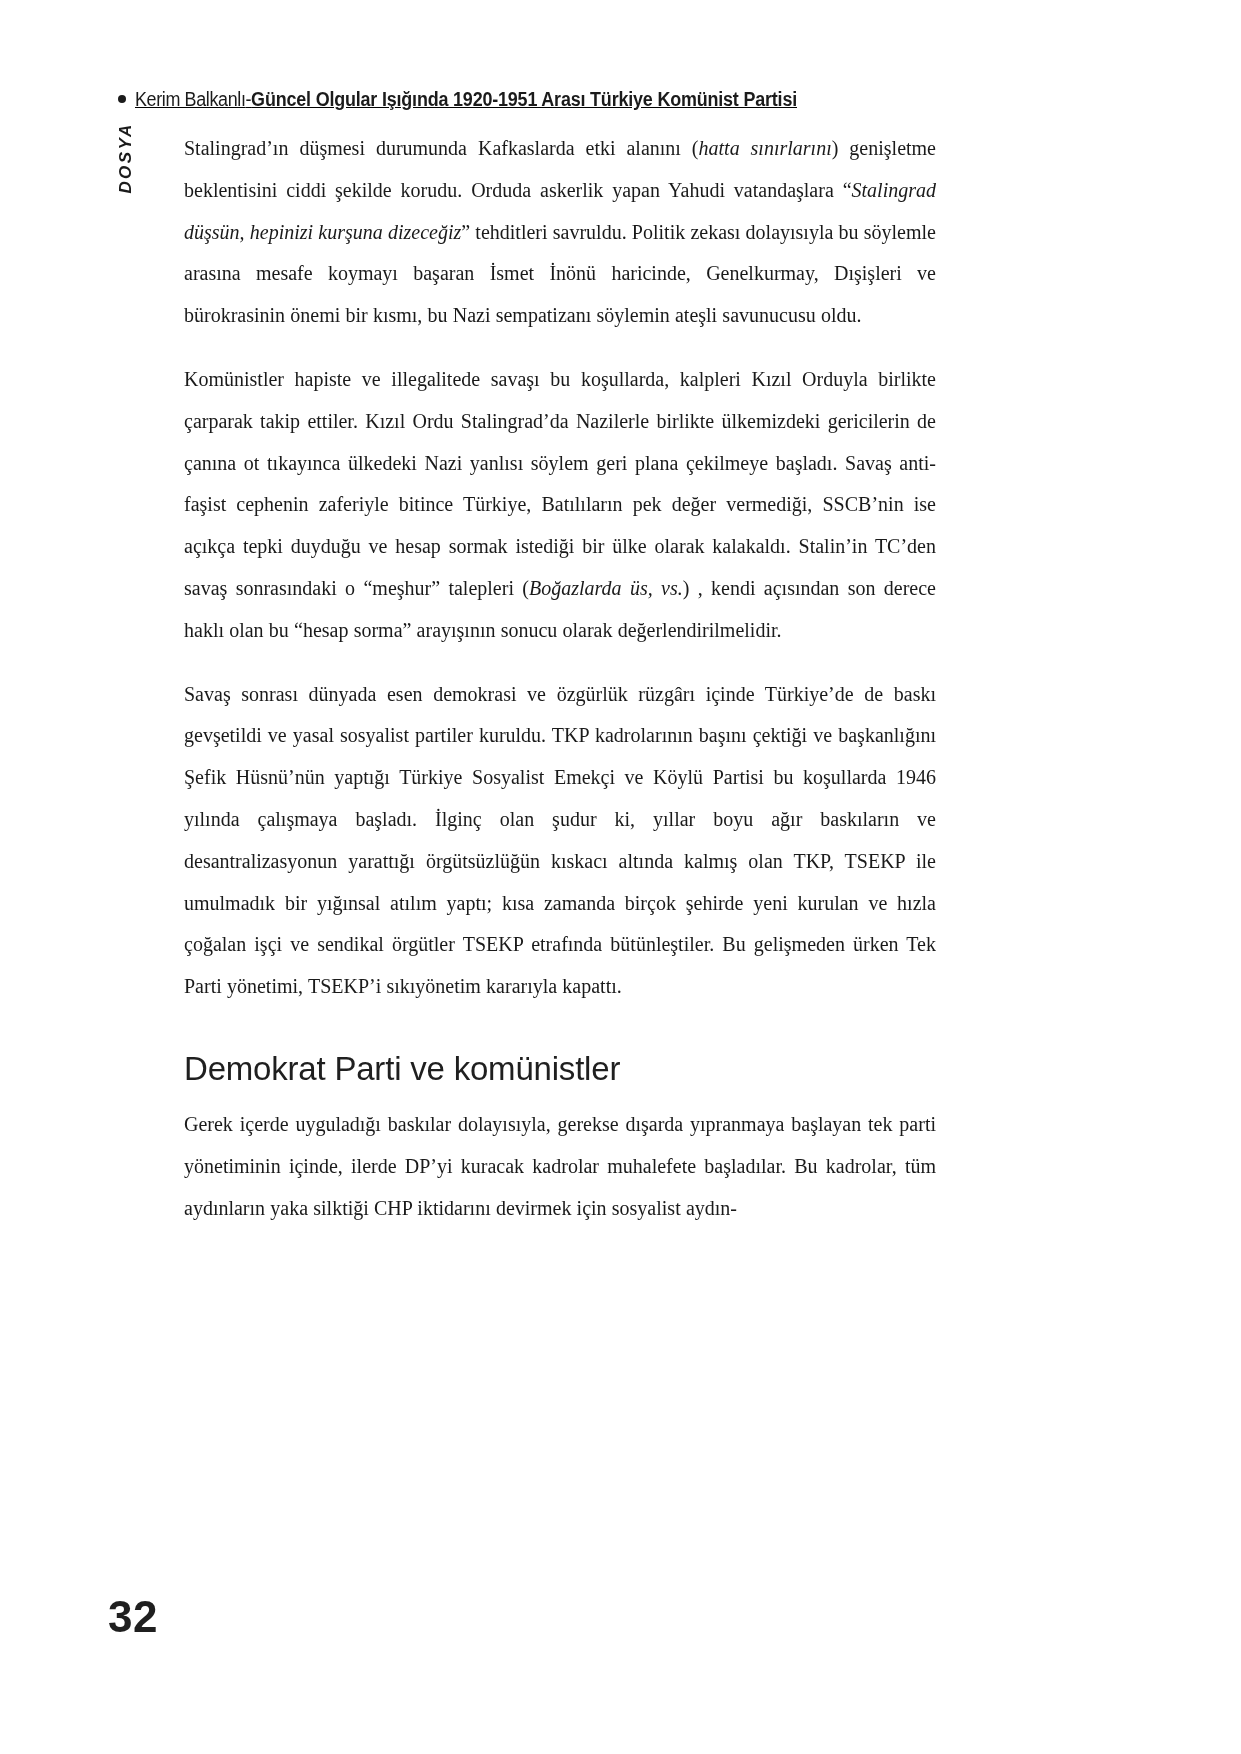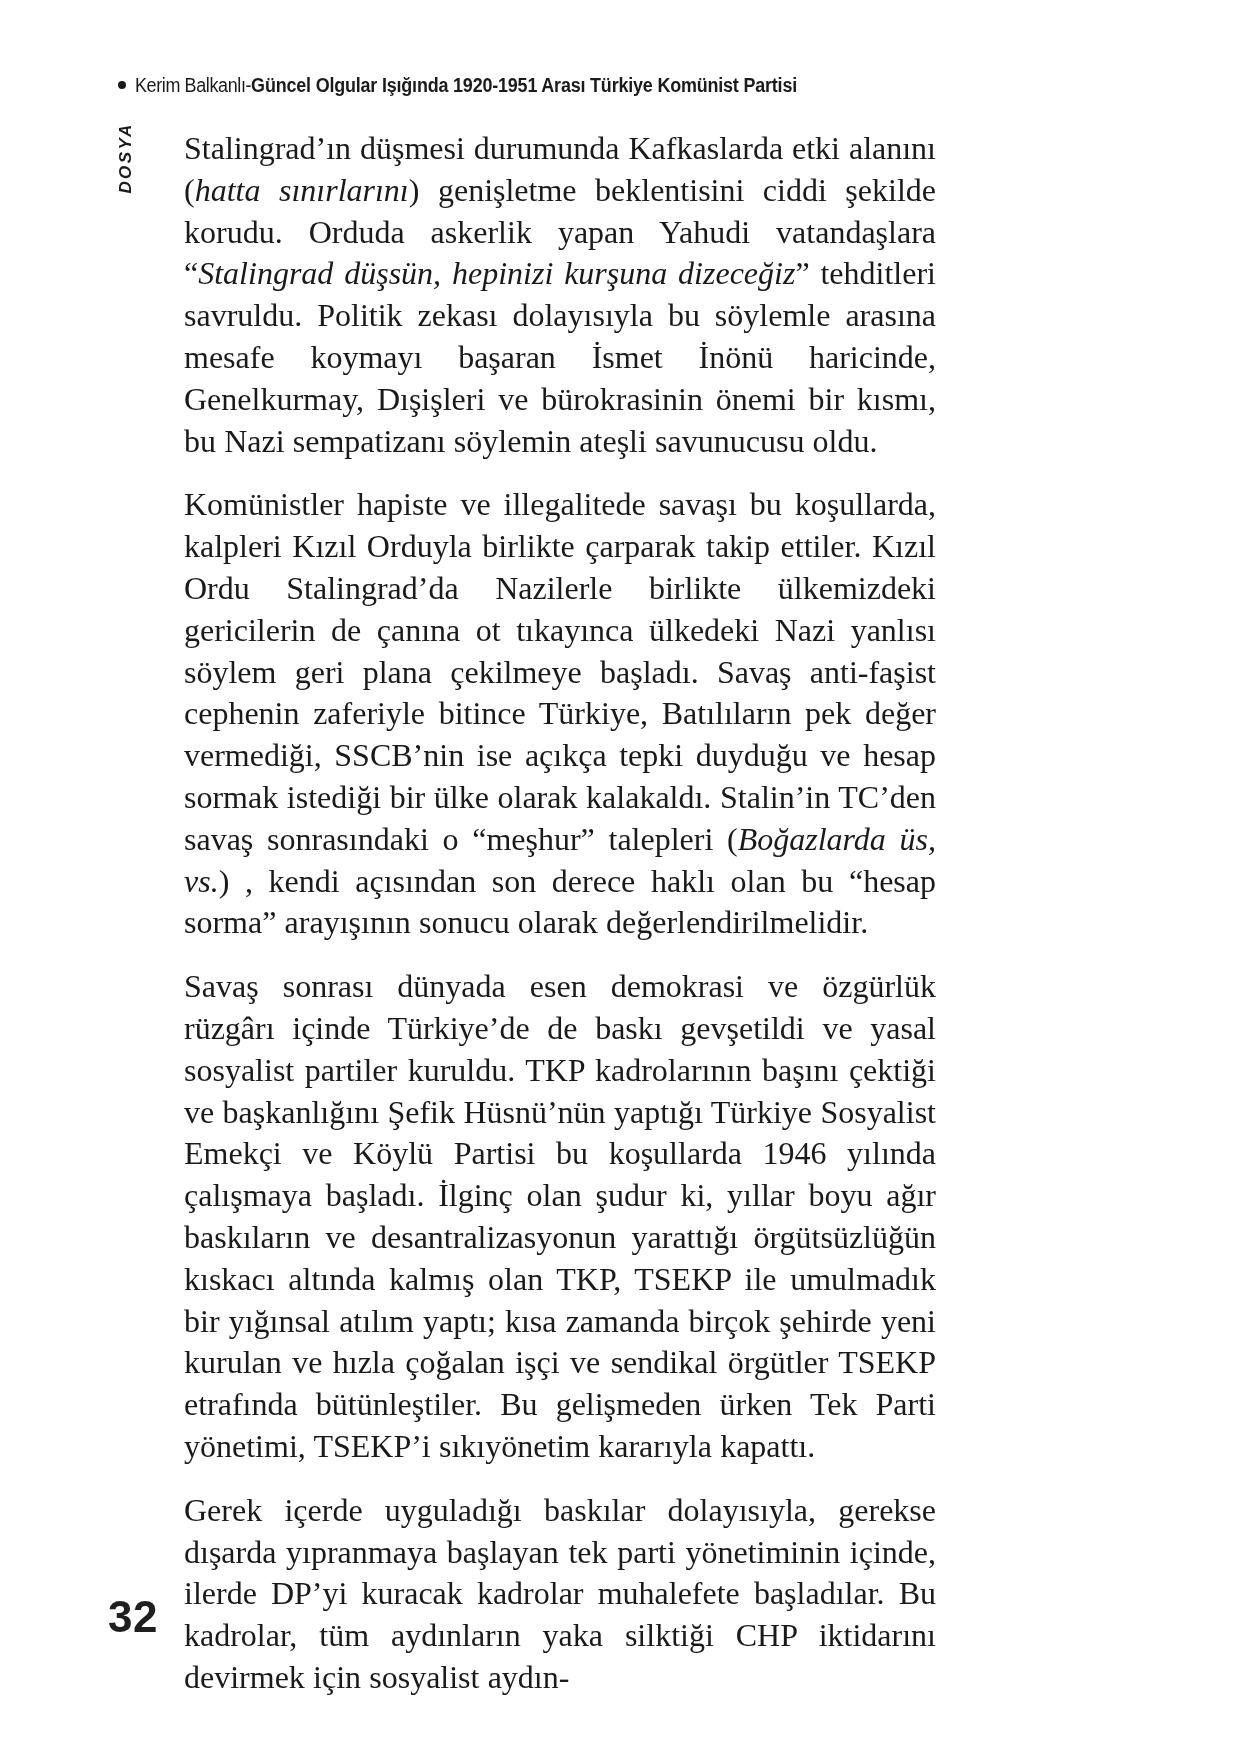--- a/index.html
+++ b/index.html
@@ -13,26 +13,27 @@
     width: 1241px;
     height: 1754px;
     background: #ffffff;
     overflow: hidden;
     box-sizing: border-box;
   }
 
   
   .running-head {
     position: absolute;
-    top: 74px;
+    top: 88px;
     left: 118px;
     display: flex;
     align-items: baseline;
     gap: 9px;
     white-space: nowrap;
+    text-decoration: underline;
   }
 
   .head-bullet {
     display: inline-block;
     width: 8px;
     height: 8px;
     border-radius: 50%;
     background: #1b1b1b;
     position: relative;
     top: -3px;
@@ -90,21 +91,21 @@
   .column {
     position: absolute;
     left: 184px;
     top: 128px;
     width: 752px;
   }
 
   p.body {
     margin: 0 0 22px 0;
     font-family: "Liberation Serif", serif;
-    font-size: 32px;
+    font-size: 20px;
     line-height: 41.8px;
     color: #1a1a1a;
     text-align: justify;
     text-justify: inter-word;
     hyphens: manual;
     -webkit-hyphens: manual;
     word-spacing: 0.2px;
   }
 
   p.body:last-child {
@@ -153,20 +154,21 @@
   </div>
 
   <div class="column">
 
     <p class="body"><span>Stalingrad’ın düşmesi durumunda Kafkaslarda etki alanını (</span><span class="ital">hatta sınırlarını</span><span>) genişletme beklentisini ciddi şekilde korudu. Orduda askerlik yapan Yahudi vatandaşlara “</span><span class="ital">Stalingrad düşsün, hepinizi kurşuna dizeceğiz</span><span>” tehditleri savruldu. Politik zekası dolayısıyla bu söylemle arasına mesafe koymayı başaran İsmet İnönü haricinde, Genelkurmay, Dışişleri ve bürokrasinin önemi bir kısmı, bu Nazi sempatizanı söylemin ateşli savunucusu oldu.</span></p>
 
     <p class="body"><span>Komünistler hapiste ve illegalitede savaşı bu koşullarda, kalpleri Kızıl Orduyla birlikte çarparak takip ettiler. Kızıl Ordu Stalingrad’da Nazilerle birlikte ülkemizdeki gericilerin de çanına ot tıkayınca ülkedeki Nazi yanlısı söylem geri plana çekilmeye başladı. Savaş anti-faşist cephenin zaferiyle bitince Türkiye, Batılıların pek değer vermediği, SSCB’nin ise açıkça tepki duyduğu ve hesap sormak istediği bir ülke olarak kalakaldı. Stalin’in TC’den savaş sonrasındaki o “meşhur” talepleri (</span><span class="ital">Boğazlarda üs, vs.</span><span>) , kendi açısından son derece haklı olan bu “hesap sorma” arayışının sonucu olarak değerlendirilmelidir.</span></p>
 
     <p class="body">Savaş sonrası dünyada esen demokrasi ve özgürlük rüzgârı içinde Türkiye’de de baskı gevşetildi ve yasal sosyalist partiler kuruldu. TKP kadrolarının başını çektiği ve başkanlığını Şefik Hüsnü’nün yaptığı Türkiye Sosyalist Emekçi ve Köylü Partisi bu koşullarda 1946 yılında çalışmaya başladı. İlginç olan şudur ki, yıllar boyu ağır baskıların ve desantralizasyonun yarattığı örgütsüzlüğün kıskacı altında kalmış olan TKP, TSEKP ile umulmadık bir yığınsal atılım yaptı; kısa zamanda birçok şehirde yeni kurulan ve hızla çoğalan işçi ve sendikal örgütler TSEKP etrafında bütünleştiler. Bu gelişmeden ürken Tek Parti yönetimi, TSEKP’i sıkıyönetim kararıyla kapattı.</p>
 
+    <h2 class="section-heading">Demokrat Parti ve komünistler</h2>
 
     <p class="body">Gerek içerde uyguladığı baskılar dolayısıyla, gerekse dışarda yıpranmaya başlayan tek parti yönetiminin içinde, ilerde DP’yi kuracak kadrolar muhalefete başladılar. Bu kadrolar, tüm aydınların yaka silktiği CHP iktidarını devirmek için sosyalist aydın-</p>
 
   </div>
 
   <div class="folio">32</div>
 
 </div>
 
 </body></html>

